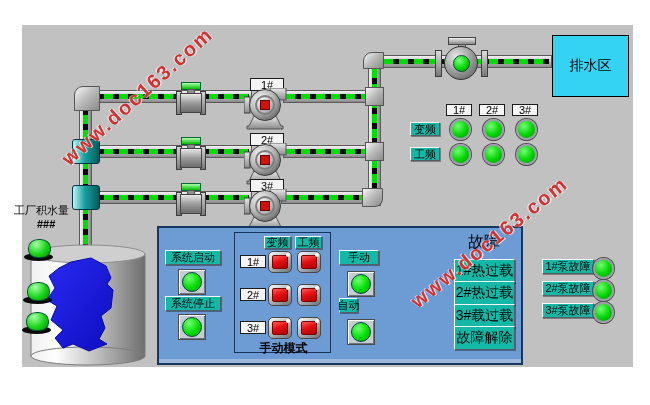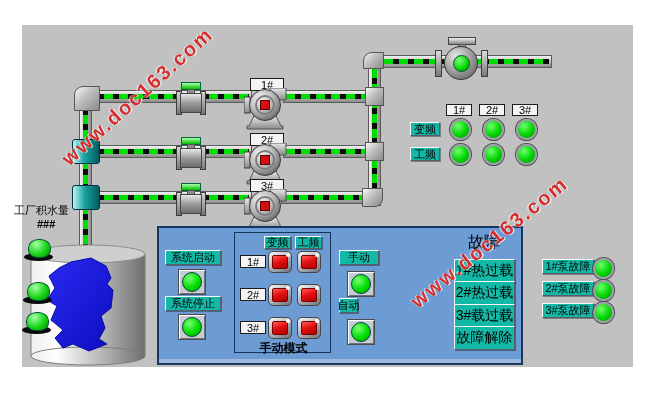--- a/index.html
+++ b/index.html
@@ -200,20 +200,21 @@
     <svg class="abs" style="left:0;top:10px;" width="48" height="42">
       <rect x="26" y="0" width="16" height="12" fill="url(#pedGrad)" stroke="#555"></rect>
       <path d="M10,28 L32,28 L37,38 L39,38 L39,41 L3,41 L3,38 L5,38 Z" fill="url(#pedGrad)" stroke="#555"></path>
       <rect x="0" y="9" width="6" height="16" fill="url(#pedGrad)" stroke="#3d3d3d"></rect>
       <circle cx="21" cy="17" r="15.5" fill="url(#pumpSilver)" stroke="#3c3c3c"></circle>
       <circle cx="21" cy="17" r="9" fill="none" stroke="#7d7d7d" stroke-width="2"></circle>
       <rect x="16.5" y="12.5" width="9" height="9" fill="#d40f0f" stroke="#5c0000"></rect>
     </svg>
   </div>
 
+  <div class="abs drain">排水区</div>
 
   <div class="abs wbox" style="left:446px;top:104px;width:26px;height:12px;">1#</div>
   <div class="abs wbox" style="left:479px;top:104px;width:26px;height:12px;">2#</div>
   <div class="abs wbox" style="left:512px;top:104px;width:26px;height:12px;">3#</div>
   <div class="abs raised" style="left:410px;top:122px;width:30px;height:14px;">变频</div>
   <div class="abs ind" style="left:450px;top:119px;"></div>
   <div class="abs ind" style="left:483px;top:119px;"></div>
   <div class="abs ind" style="left:516px;top:119px;"></div>
   <div class="abs raised" style="left:410px;top:147px;width:30px;height:14px;">工频</div>
   <div class="abs ind" style="left:450px;top:144px;"></div>

